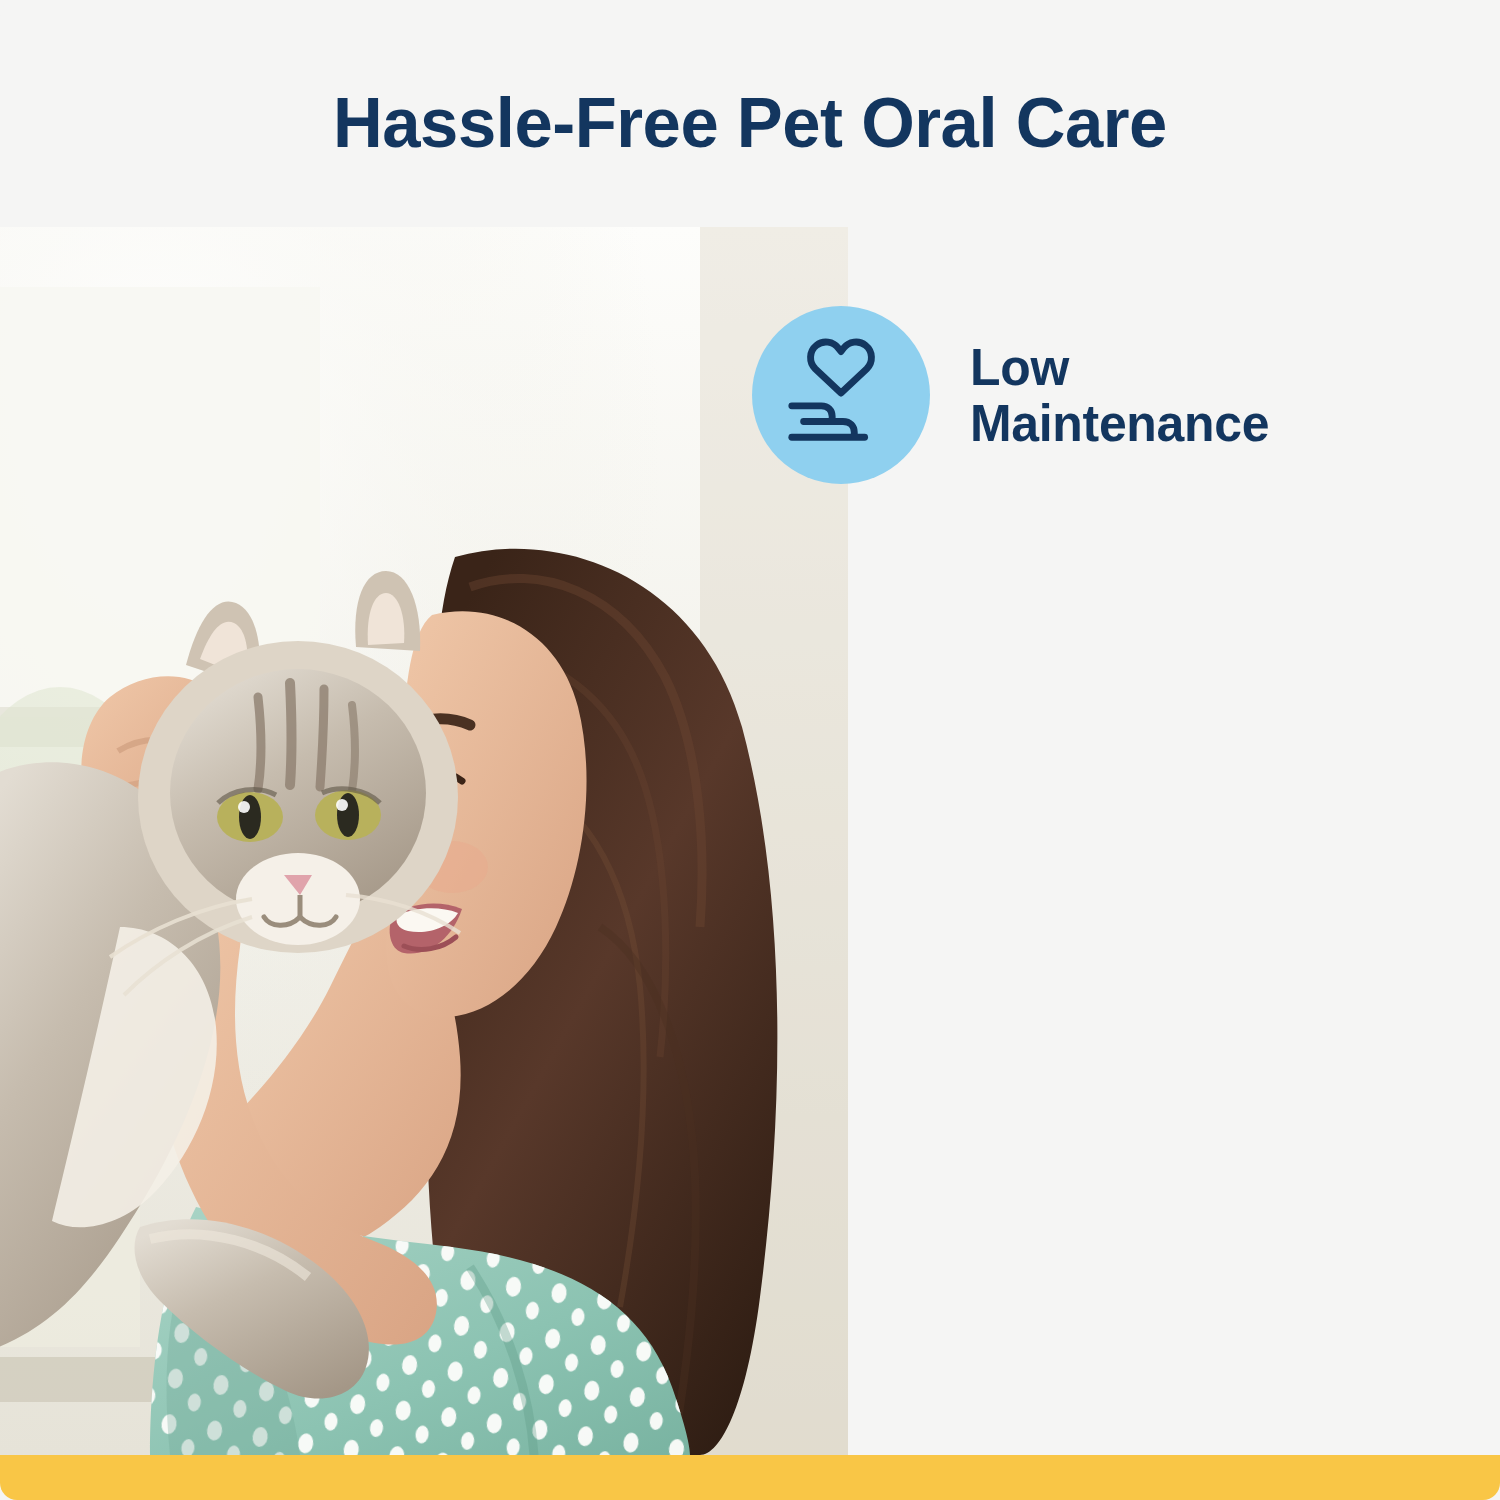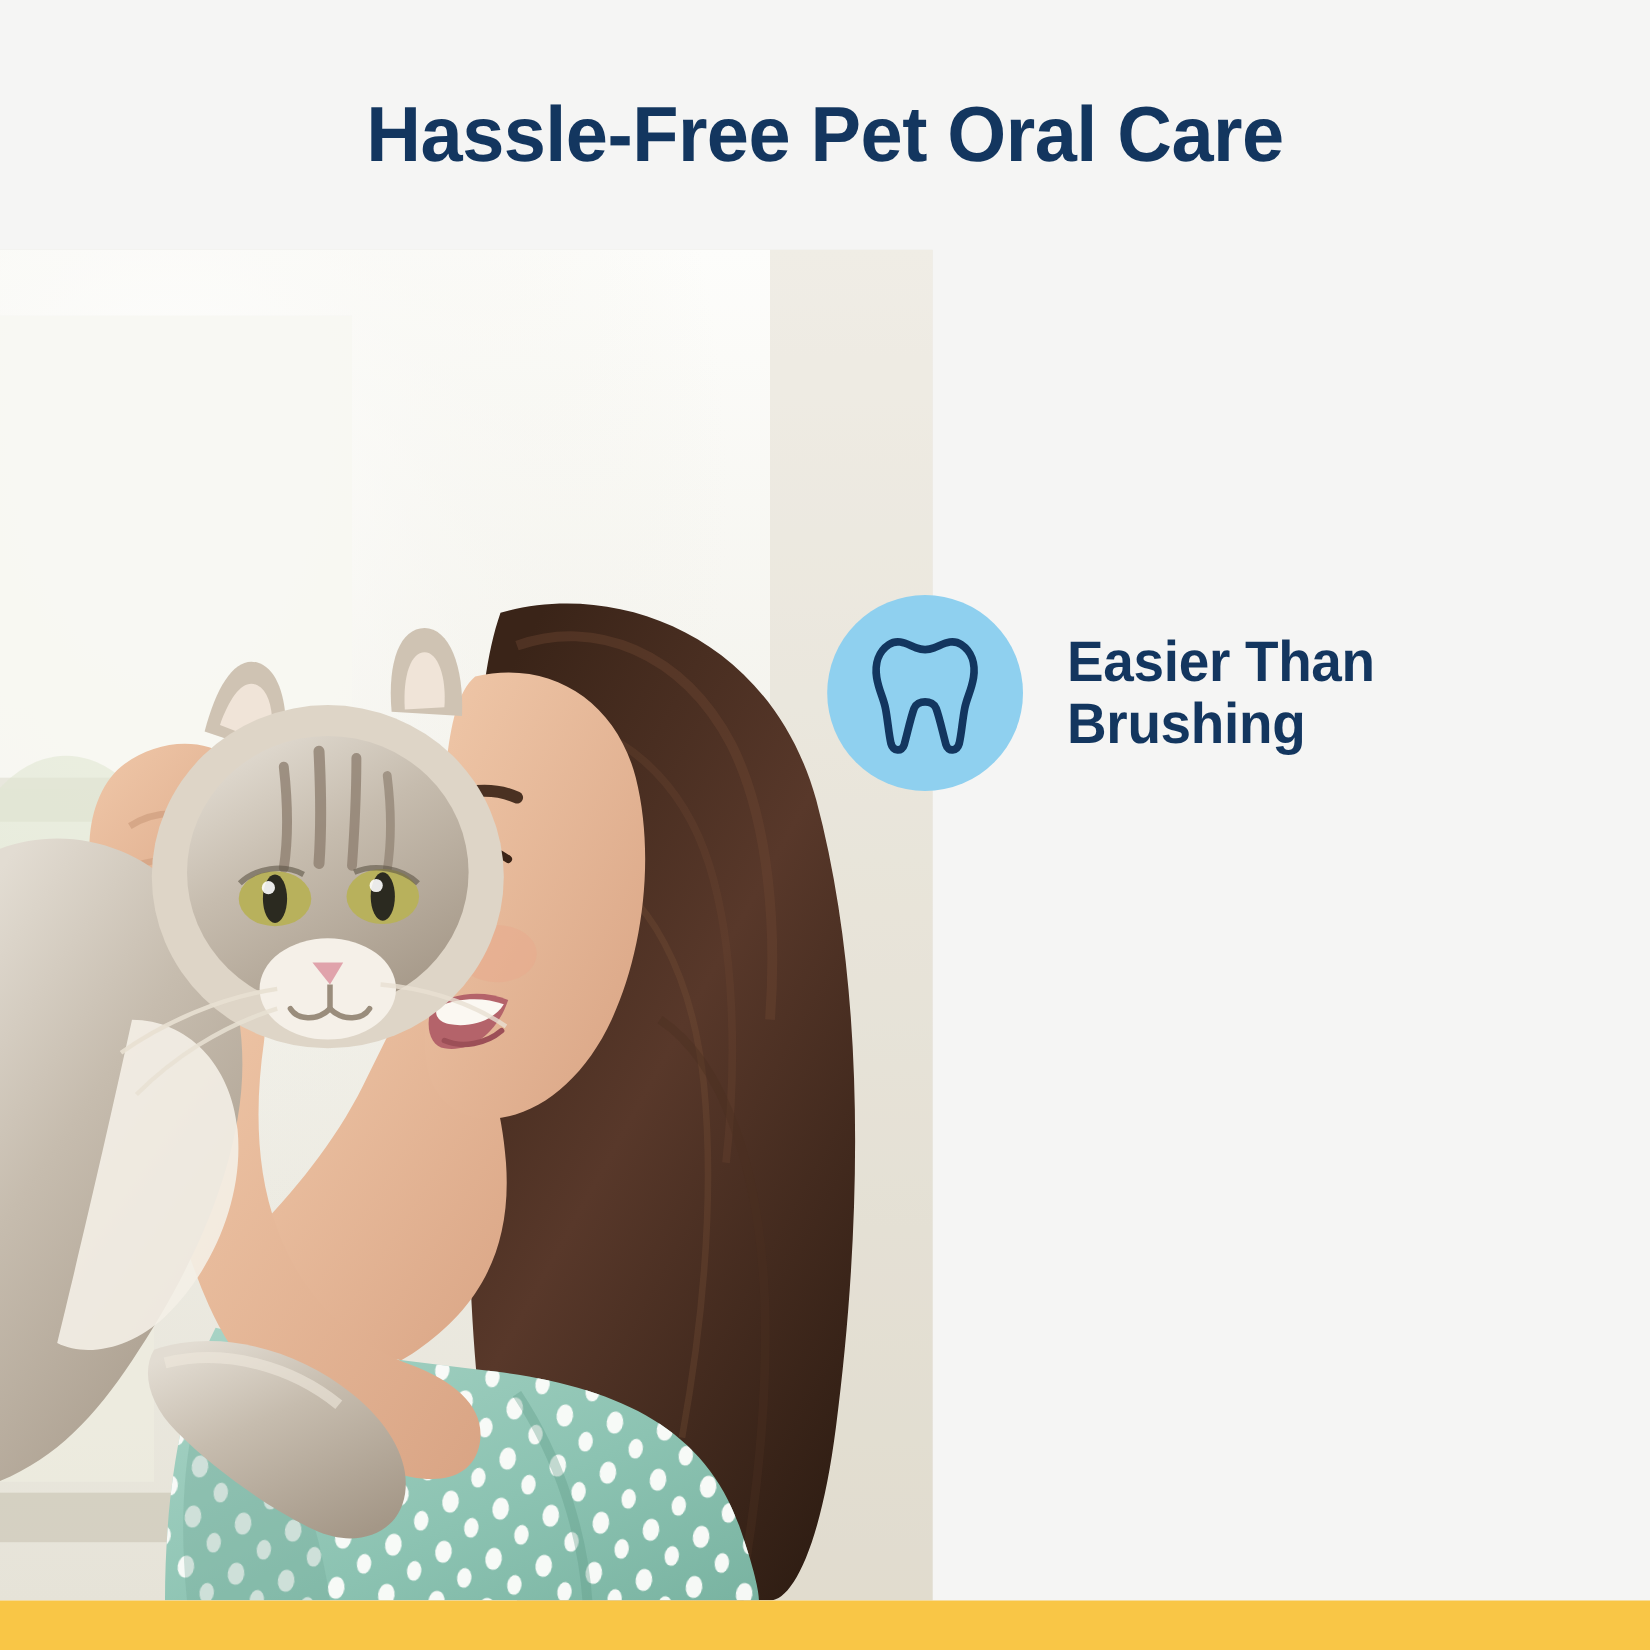--- a/index.html
+++ b/index.html
@@ -3,21 +3,21 @@
 <meta charset="utf-8">
 <style>
   html,body{margin:0;padding:0;}
   body{
     width:1500px;height:1500px;
     background:#f5f5f4;
     font-family:"Liberation Sans", sans-serif;
     overflow:hidden;
     position:relative;
   }
-  #canvas{position:relative;width:1500px;height:1500px;background:#f5f5f4;overflow:hidden;}
+  #canvas{position:relative;width:1500px;height:1500px;background:#f5f5f4;overflow:hidden;border-radius:17px;}
 
   
   .title{
     position:absolute;left:0;top:82px;width:1500px;
     text-align:center;
     font-size:71px;
     font-weight:bold;
     letter-spacing:-0.5px;
     color:#13365f;
     font-family:"Liberation Sans", sans-serif;
@@ -229,35 +229,34 @@
         <path d="M140 1000 C200 980 270 1000 320 1040 C360 1072 376 1110 366 1140
                  C356 1170 320 1180 286 1164 C244 1144 196 1110 160 1074
                  C136 1050 128 1020 140 1000 Z" fill="url(#furg)"></path>
         <path d="M150 1012 C206 998 266 1016 308 1050" fill="none" stroke="#efe8dc" stroke-width="10" opacity="0.6"></path>
       </g>
     </svg>
   </div>
 
   <div class="features">
 
-
-    <div class="feature-row row-1">
+    <div class="feature-row row-0">
       <div class="icon-circle">
-        <svg width="104" height="116" viewBox="0 0 104 116" fill="none" stroke="#13365f" stroke-width="7" stroke-linecap="round" stroke-linejoin="round">
-          <path d="M19 14 C10 20 6 31 8 44 C10 56 14 62 16 72 C18 82 19 96 21 104
-                   C23 111 31 112 33 105 C36 94 39 80 42 72 C45 64 59 64 62 72
-                   C65 80 68 94 71 105 C73 112 81 111 83 104 C85 96 86 82 88 72
-                   C90 62 94 56 96 44 C98 31 94 20 85 14 C76 8 68 14 60 17
-                   C55 19 49 19 44 17 C36 14 28 8 19 14 Z"></path>
+        <svg width="118" height="118" viewBox="0 0 120 120" fill="none" stroke="#13365f" stroke-width="7" stroke-linecap="round" stroke-linejoin="round">
+          <path d="M60 58 L34 33.5 C27 26.5 27.5 15.5 35 9.5 C42 4 52 5.5 57.5 12.5 L60 15.8 L62.5 12.5 C68 5.5 78 4 85 9.5 C92.5 15.5 93 26.5 86 33.5 Z"></path>
+          <path d="M10 71 L40 71 C47 71 51 76 51 81.5 L51 86"></path>
+          <path d="M22 87 L62 87 C69.5 87 73.5 92 73.5 98 L73.5 102"></path>
+          <path d="M10 103 L84 103"></path>
         </svg>
       </div>
-      <div class="feature-label">Easier Than
-Brushing</div>
+      <div class="feature-label">Low
+Maintenance</div>
     </div>
 
 
 
 
+
   </div>
 
   <div class="bottom-bar"></div>
 
 </div>
 
 </body></html>

